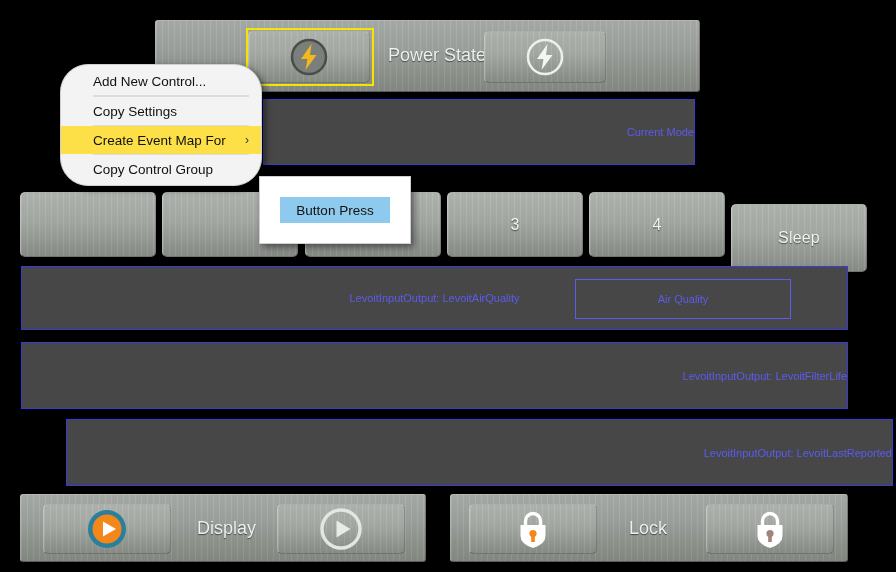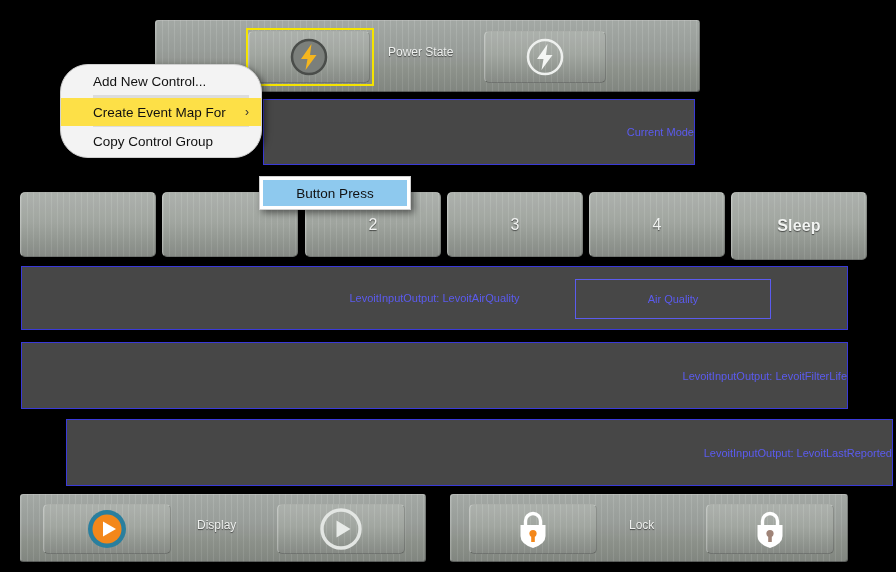--- a/index.html
+++ b/index.html
@@ -52,21 +52,21 @@
   }
   .btn-label {
     color: #f2f4f2;
     font-size: 16px;
     text-shadow: 0 1px 1px rgba(0,0,0,0.55);
     letter-spacing: 0.2px;
     user-select: none;
   }
   .group-label {
     color: #eef0ee;
-    font-size: 12px;
+    font-size: 18px;
     text-shadow: 0 1px 1px rgba(0,0,0,0.55);
     user-select: none;
     text-align: right;
   }
 
   
   .infopanel {
     background: #474747;
     border: 1px solid #3a3ad8;
     position: absolute;
@@ -124,21 +124,21 @@
     position: absolute;
     right: 12px;
     font-size: 12px;
     color: #333333;
   }
   .submenu {
     position: absolute;
     background: #ffffff;
     border: 1px solid #cfcfcf;
     box-shadow: 3px 3px 7px rgba(0,0,0,0.5);
-    padding: 3px;
+    padding: 20px;
     z-index: 60;
   }
   .subitem {
     height: 26px;
     display: flex;
     align-items: center;
     justify-content: center;
     font-size: 13.5px;
     color: #111111;
     background: #8ec9ee;
@@ -181,28 +181,28 @@
     </div>
     <div class="metal-btn" style="position:absolute;left:285px;top:0px;width:136px;height:65px;">
       <span class="btn-label">2</span>
     </div>
     <div class="metal-btn" style="position:absolute;left:427px;top:0px;width:136px;height:65px;">
       <span class="btn-label">3</span>
     </div>
     <div class="metal-btn" style="position:absolute;left:569px;top:0px;width:136px;height:65px;">
       <span class="btn-label">4</span>
     </div>
-    <div class="metal-btn" style="position:absolute;left:711px;top:0px;width:136px;height:68px;font-weight:bold;">
+    <div class="metal-btn" style="position:absolute;left:711px;top:12px;width:136px;height:68px;">
       <span class="btn-label">Sleep</span>
     </div>
   </div>
 
   <div class="infopanel" style="left:21px;top:266px;width:827px;height:64px;">
     <div class="infopanel-text" style="position:absolute;left:0;right:0;text-align:center;">LevoitInputOutput: LevoitAirQuality</div>
-    <div class="nested-box" style="left:553px;top:12px;width:196px;height:40px;">
+    <div class="nested-box" style="left:553px;top:12px;width:216px;height:40px;">
       <span class="infopanel-text">Air Quality</span>
     </div>
   </div>
 
   <div class="infopanel" style="left:21px;top:342px;width:827px;height:67px;">
     <div class="infopanel-text">LevoitInputOutput: LevoitFilterLife</div>
   </div>
 
   <div class="infopanel" style="left:36px;top:419px;width:827px;height:67px;margin-left:30px;">
     <div class="infopanel-text">LevoitInputOutput: LevoitLastReported</div>
@@ -247,20 +247,23 @@
 
   <div class="ctxmenu" style="left:60px;top:64px;width:202px;border-radius:28px;">
 
     <div class="ctxitem">
       <span>Add New Control...</span>
     </div>
     <div class="ctxsep"></div>
 
     <div class="ctxsep"></div>
 
+    <div class="ctxitem">
+      <span>Copy Settings</span>
+    </div>
     <div class="ctxsep"></div>
 
 
     <div class="ctxitem sel">
       <span>Create Event Map For</span>
       <span class="ctx-arrow">›</span>
     </div>
     <div class="ctxsep"></div>
 
     <div class="ctxitem">

